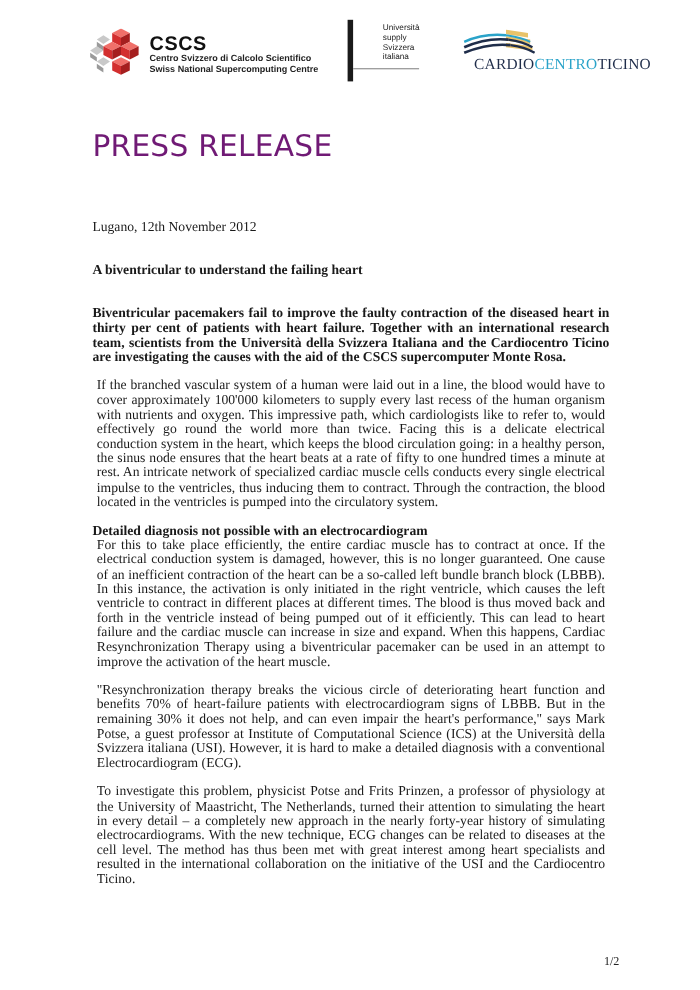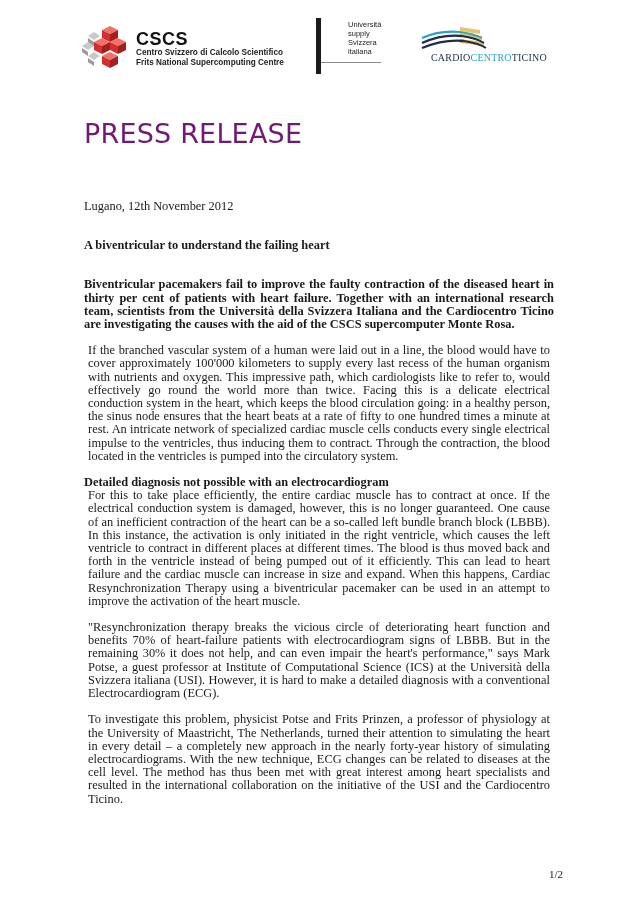--- a/index.html
+++ b/index.html
@@ -17,21 +17,21 @@
     
     .usi-logo { position: absolute; left: 314px; top: 18px; width: 70px; height: 58px; }
     .usi-bar { position: absolute; left: 2px; top: 0; width: 5px; height: 56px; background: #1a1a1a; }
     .usi-line { position: absolute; left: 7px; top: 44px; width: 60px; height: 1px; background: #888; }
     .usi-text { position: absolute; left: 14px; top: 2px; font-family: "Liberation Sans", "DejaVu Sans", sans-serif; font-size: 7.5px; line-height: 9px; color: #222; }
     .usi-text div { white-space: nowrap; margin-left: 20px; }
 
     
     .cct-logo { position: absolute; left: 420px; top: 24px; width: 200px; height: 42px; }
     .cct-mark { position: absolute; left: 0; top: 0; width: 80px; height: 28px; }
-    .cct-text { position: absolute; left: 11px; top: 28px; font-family: "Liberation Serif", "DejaVu Serif", serif; font-size: 10px; letter-spacing: 0.2px; white-space: nowrap; }
+    .cct-text { position: absolute; left: 11px; top: 28px; font-family: "Liberation Serif", "DejaVu Serif", serif; font-size: 14px; letter-spacing: 0.2px; white-space: nowrap; }
     .cct-a { color: #1f2d4a; }
     .cct-b { color: #2aa3c9; }
 
     .press-release { position: absolute; left: 84px; top: 118px; font-family: "DejaVu Sans", "Liberation Sans", sans-serif; font-size: 27px; color: #701a75; letter-spacing: 0.2px; font-weight: normal; }
 
     .content { position: absolute; left: 84px; top: 200px; width: 470px; font-size: 12.4px; line-height: 13.2px; }
     .date { margin: 0; }
     .title { margin: 0; margin-top: 26px; font-weight: bold; }
     .lead { margin: 0; margin-top: 26px; font-weight: bold; text-align: justify; }
     .para { margin: 4px; margin-top: 13px; text-align: justify; }
@@ -72,21 +72,21 @@
       </g>
       <g>
         <polygon points="24,30 32,26 40,30 32,34" fill="#f0706a"></polygon>
         <polygon points="24,30 32,34 32,42 24,38" fill="#d32f2f"></polygon>
         <polygon points="32,34 40,30 40,38 32,42" fill="#a51f1f"></polygon>
       </g>
     </svg>
     <div class="cscs-text">
       <div class="cscs-name">CSCS</div>
       <div class="cscs-sub">Centro Svizzero di Calcolo Scientifico</div>
-      <div class="cscs-sub">Frits National Supercomputing Centre</div>
+      <div class="cscs-sub">Swiss National Supercomputing Centre</div>
     </div>
   </div>
 
   <div class="usi-logo">
     <div class="usi-bar"></div>
     <div class="usi-line"></div>
     <div class="usi-text">
       <div>Università</div>
       <div>supply</div>
       <div>Svizzera</div>

